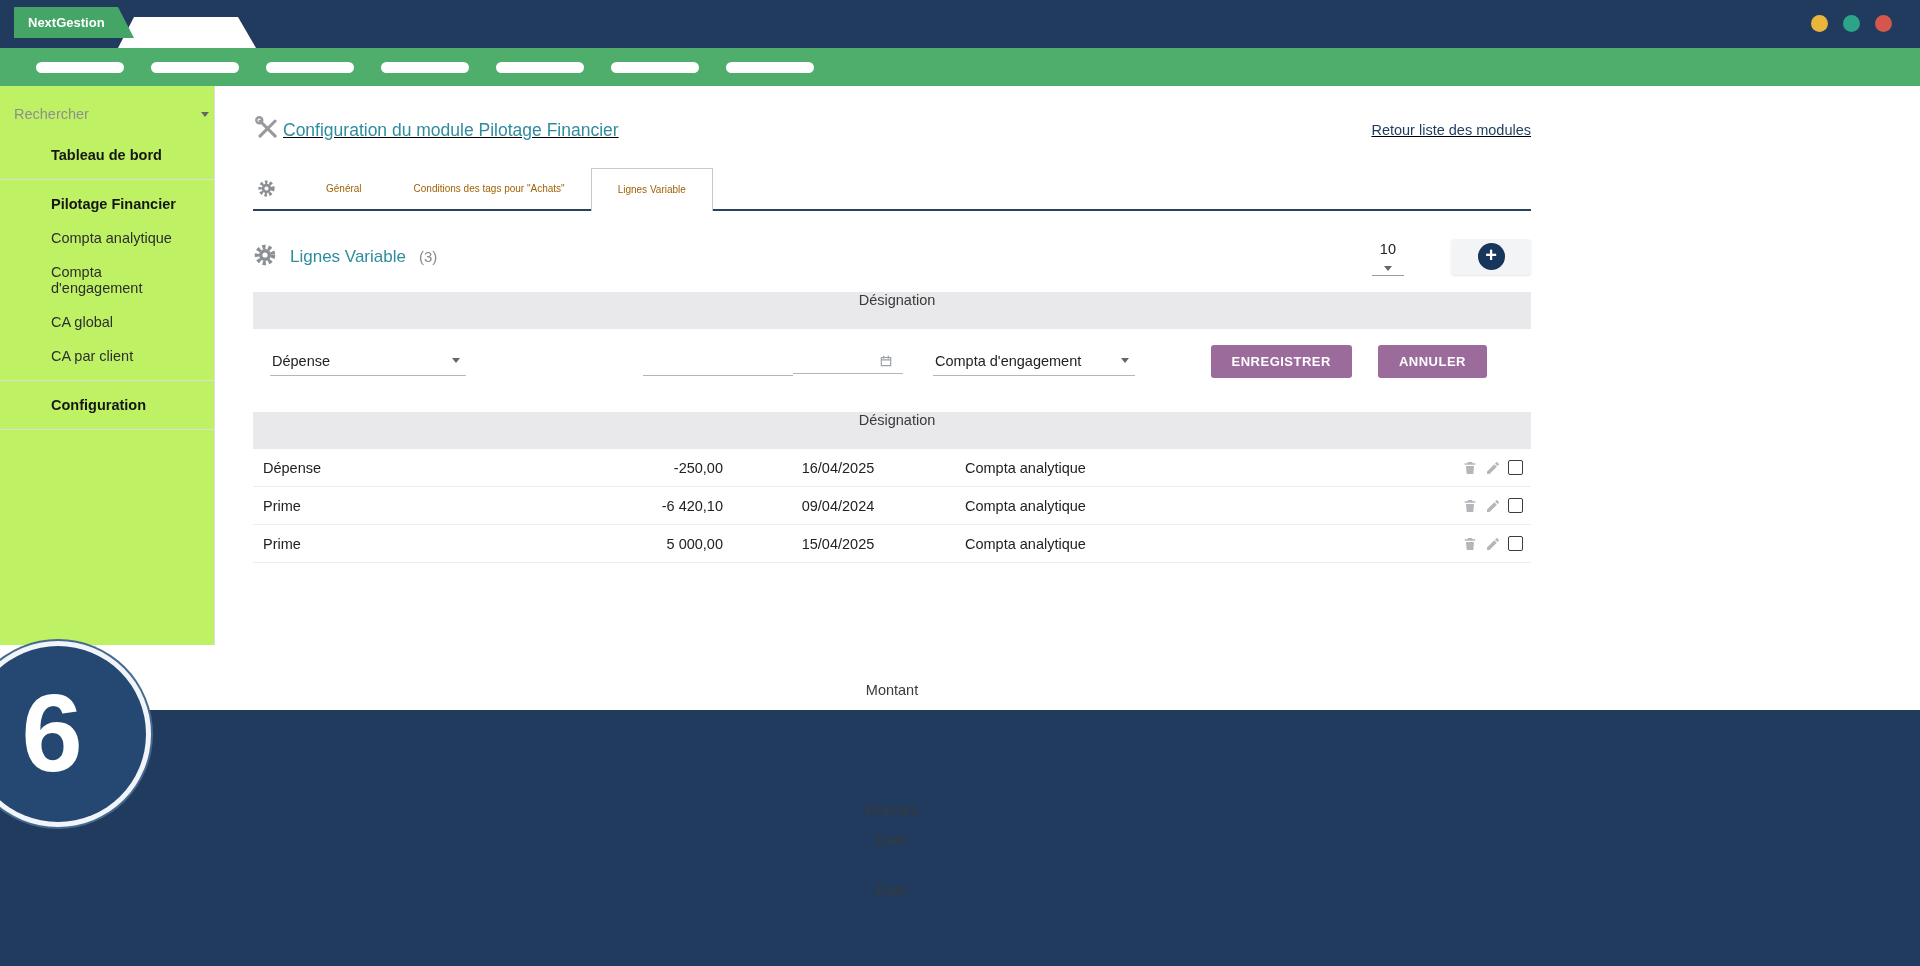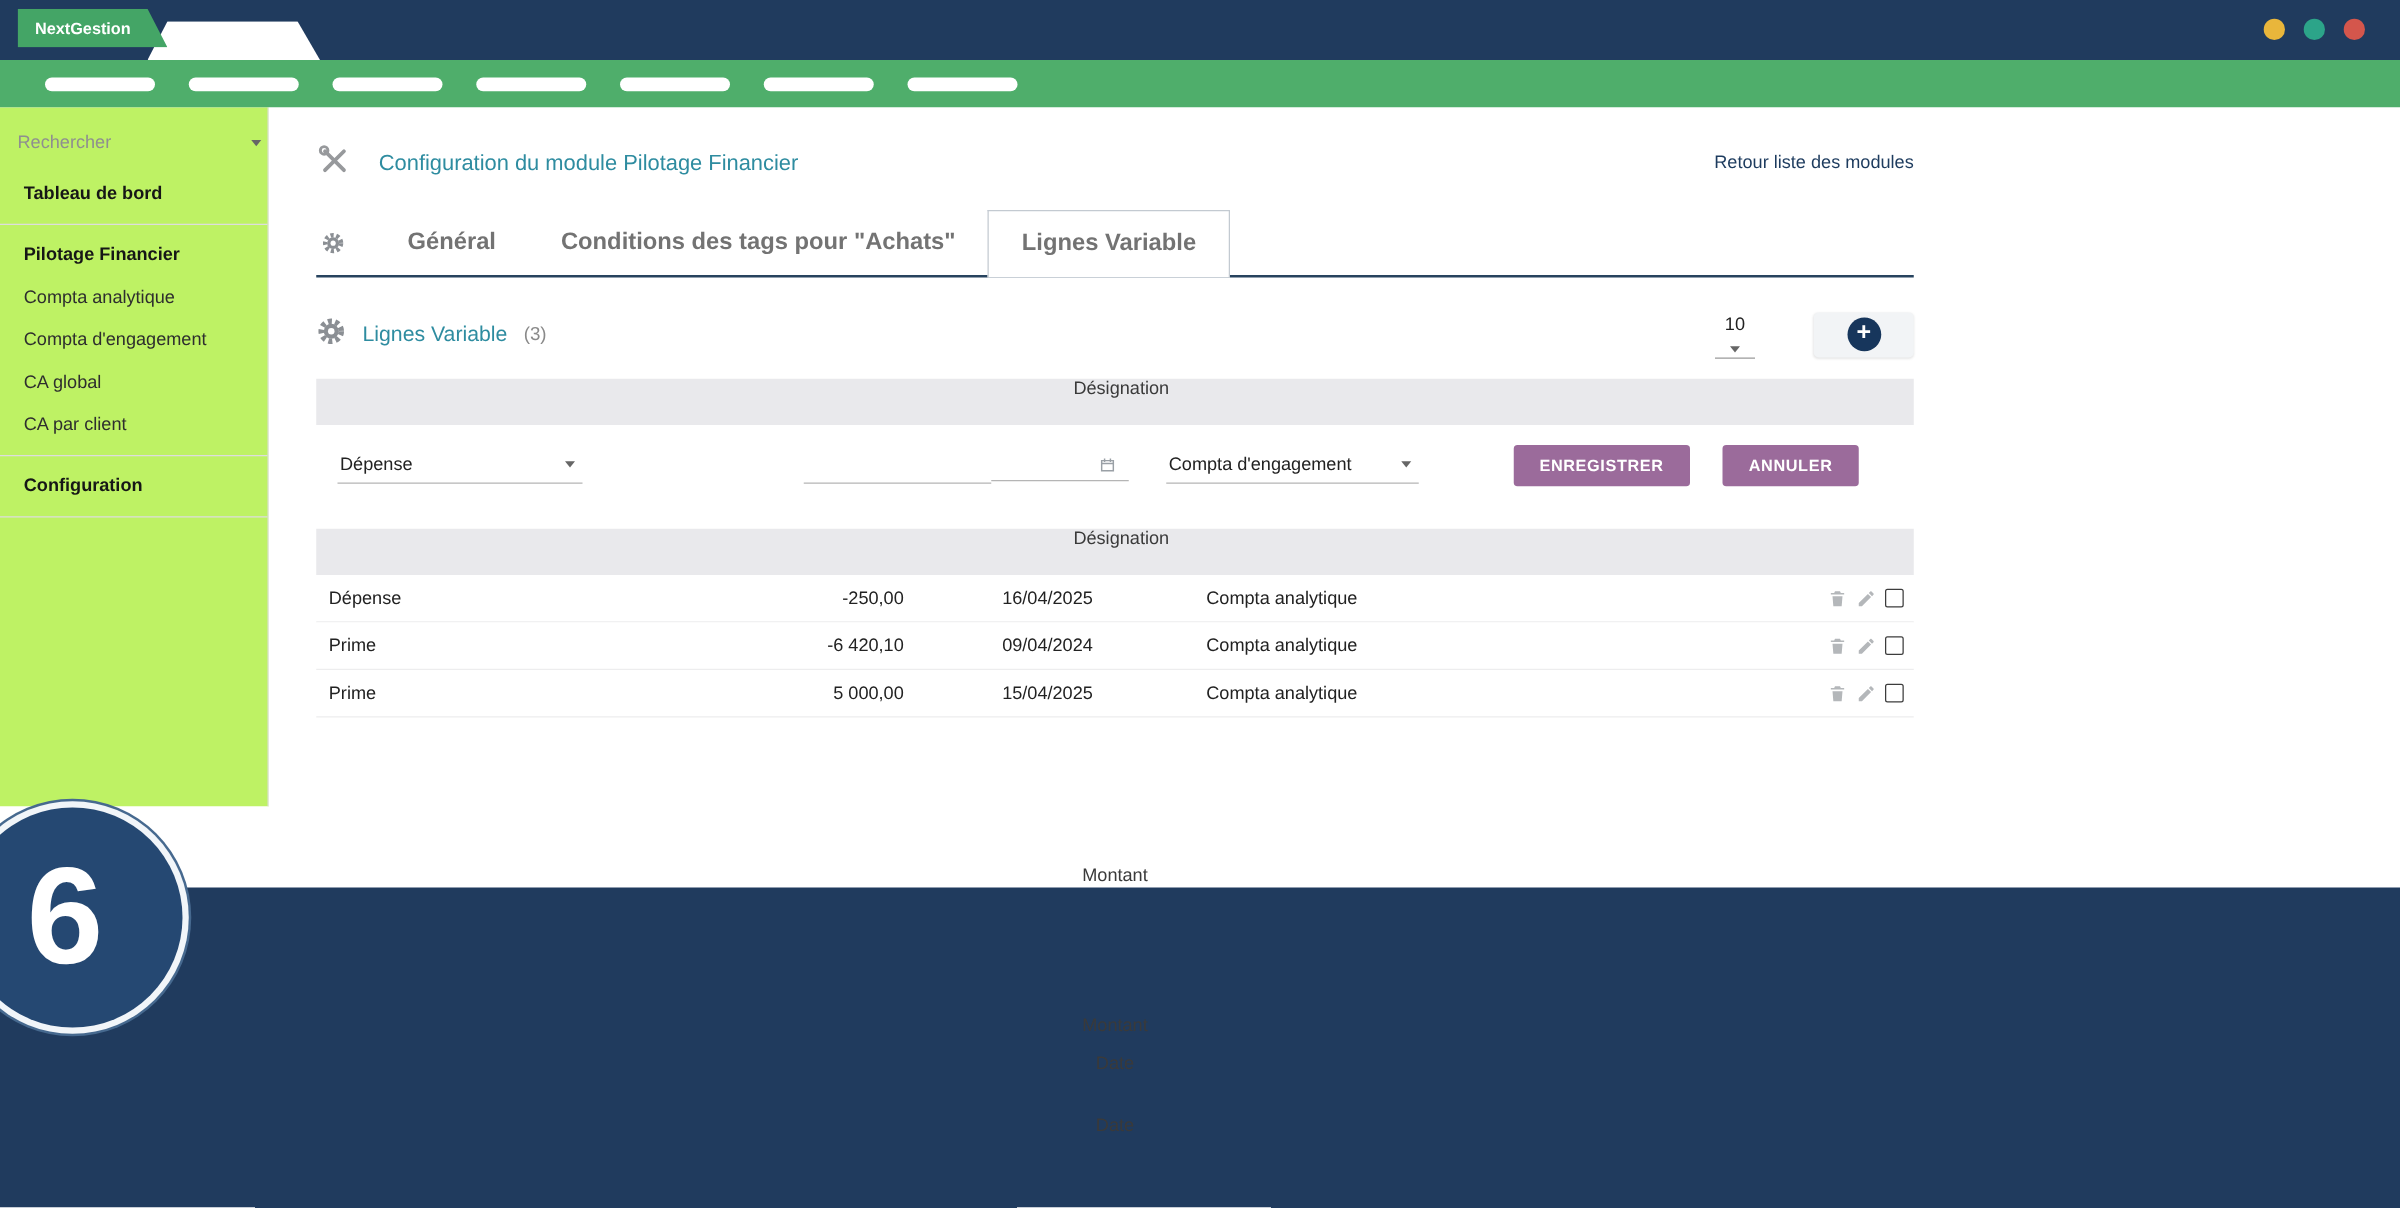--- a/index.html
+++ b/index.html
@@ -27,36 +27,36 @@
   .body-row { display: flex; height: 559px; }
 
   .sidebar { width: 215px; background: #bef264; border-right: 1px solid #dcdcdc;
     font-size: 14.5px; color: #2e2e2e; }
   .search-row { display: flex; align-items: center; padding: 20px 16px 16px 14px; }
   .search-input { border: none; background: transparent; outline: none; flex: 1;
     font-size: 14.5px; color: #666; font-family: "Liberation Sans", sans-serif; }
   .search-input::placeholder { color: #8f8f8f; }
   .caret { width: 0; height: 0; border-left: 4.5px solid transparent;
     border-right: 4.5px solid transparent; border-top: 5.5px solid #666; }
-  .side-item { padding: 9px 19px; cursor: pointer; }
+  .side-item { padding: 9px 19px; cursor: pointer; margin-left: 32px; }
   .side-item.bold { font-weight: bold; color: #161616; }
   .side-divider { border-top: 1px solid #ddd; margin: 7px 0; }
 
   .main { flex: 1; background: #fff; padding: 26px 0 0 38px; }
   .content { width: 1278px; }
 
   
-  .header-row { display: flex; align-items: center; gap: 22px; height: 36px; }
+  .header-row { display: flex; align-items: center; gap: 2px; height: 36px; text-decoration: underline; }
   .page-title { color: #2e8ca0; font-size: 17.5px; }
   .back-link { margin-left: auto; color: #1d3b5e; font-size: 14.5px; cursor: pointer; }
 
   
   .tabs-row { display: flex; align-items: stretch; margin-top: 20px; border-bottom: 2px solid #27435e; }
   .tabs-gear { display: flex; align-items: center; padding: 0 24px 0 4px; cursor: pointer; }
-  .tab { padding: 15px 26px; font-size: 19px; color: #737373; cursor: pointer; font-weight: bold; }
+  .tab { padding: 15px 26px; font-size: 10px; color: #a16207; cursor: pointer; }
   .tab.active { background: #fff; border: 1px solid #c3cad1; border-bottom: none;
     margin-bottom: -2px; }
 
   
   .section-row { display: flex; align-items: center; margin-top: 26px; gap: 13px; }
   .section-title { color: #2e8ca0; font-size: 17px; }
   .section-count { color: #8a8a8a; font-size: 15px; }
   .page-size { margin-left: auto; display: flex; align-items: center; gap: 9px;
     border-bottom: 1px solid #9a9a9a; padding: 4px 8px; font-size: 14.5px; color: #222; cursor: pointer; flex-direction: column; }
   .add-btn { margin-left: 34px; width: 80px; height: 36px; background: #f2f4f6;

